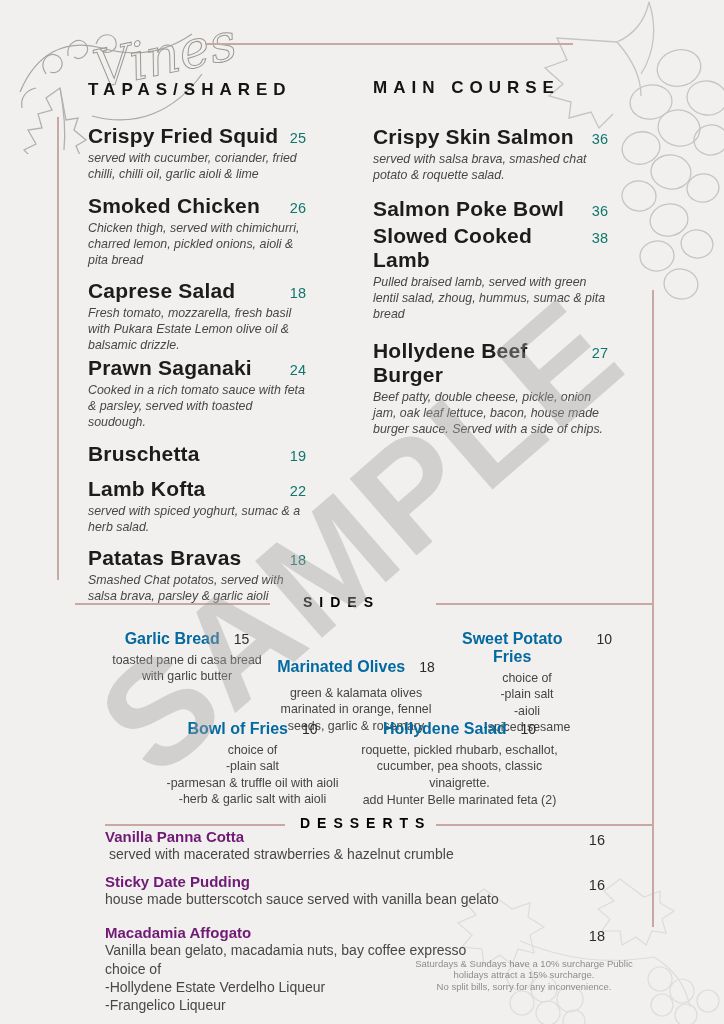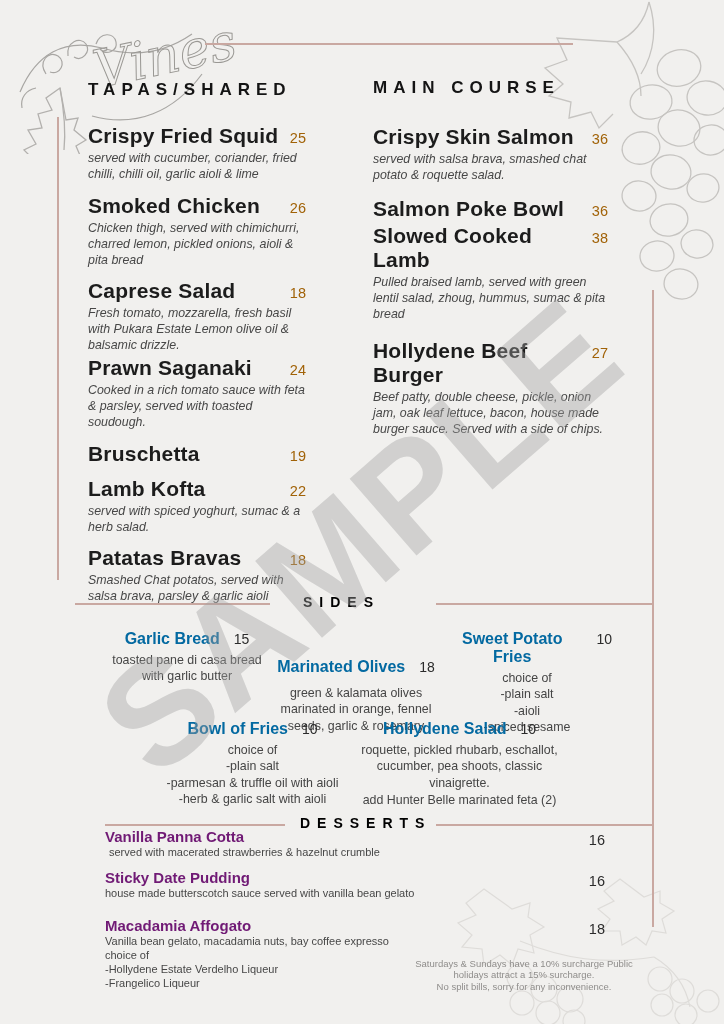--- a/index.html
+++ b/index.html
@@ -14,34 +14,34 @@
   .content{position:absolute;z-index:2;}
 
   
   .sec-title{font-weight:bold;font-size:17px;letter-spacing:6px;color:#141414;}
   .sub-title{font-weight:bold;font-size:14px;letter-spacing:7px;color:#000000;}
 
   
   .menu-item{margin-bottom:11px;}
   .mi-head{display:flex;justify-content:space-between;align-items:baseline;}
   .mi-name{font-weight:bold;font-size:21px;color:#1c1c1c;letter-spacing:.2px;}
-  .mi-price{font-size:14.5px;color:#a16207;}
+  .mi-price{font-size:14.5px;color:#0f766e;}
   .mi-desc{font-size:12.4px;color:#474747;line-height:1.28;margin-top:3px;font-style:italic;}
 
   
   .side-box{position:absolute;text-align:center;z-index:2;}
   .si-head{display:flex;justify-content:center;align-items:baseline;gap:14px;margin-bottom:4px;}
   .si-name{font-weight:bold;font-size:16px;color:#0369a1;}
   .si-price{font-size:14px;color:#2b2b2b;}
   .si-line{font-size:12.4px;color:#454545;line-height:1.32;}
 
   
   .dessert-item{position:relative;margin-bottom:10px;width:500px;}
   .di-name{font-weight:bold;font-size:15px;color:#701a75;}
-  .di-line{font-size:11px;color:#474747;line-height:1.3;}
+  .di-line{font-size:14px;color:#474747;line-height:1.3;}
   .di-price{position:absolute;right:0;top:4px;font-size:14.5px;color:#2b2b2b;}
 
   .note{font-size:12.4px;color:#454545;}
 
   .footer{
     position:absolute;left:368px;top:958px;width:312px;text-align:center;
     font-size:9.5px;color:#8f8d8b;line-height:1.2;z-index:2;
   }
 
   .watermark{

